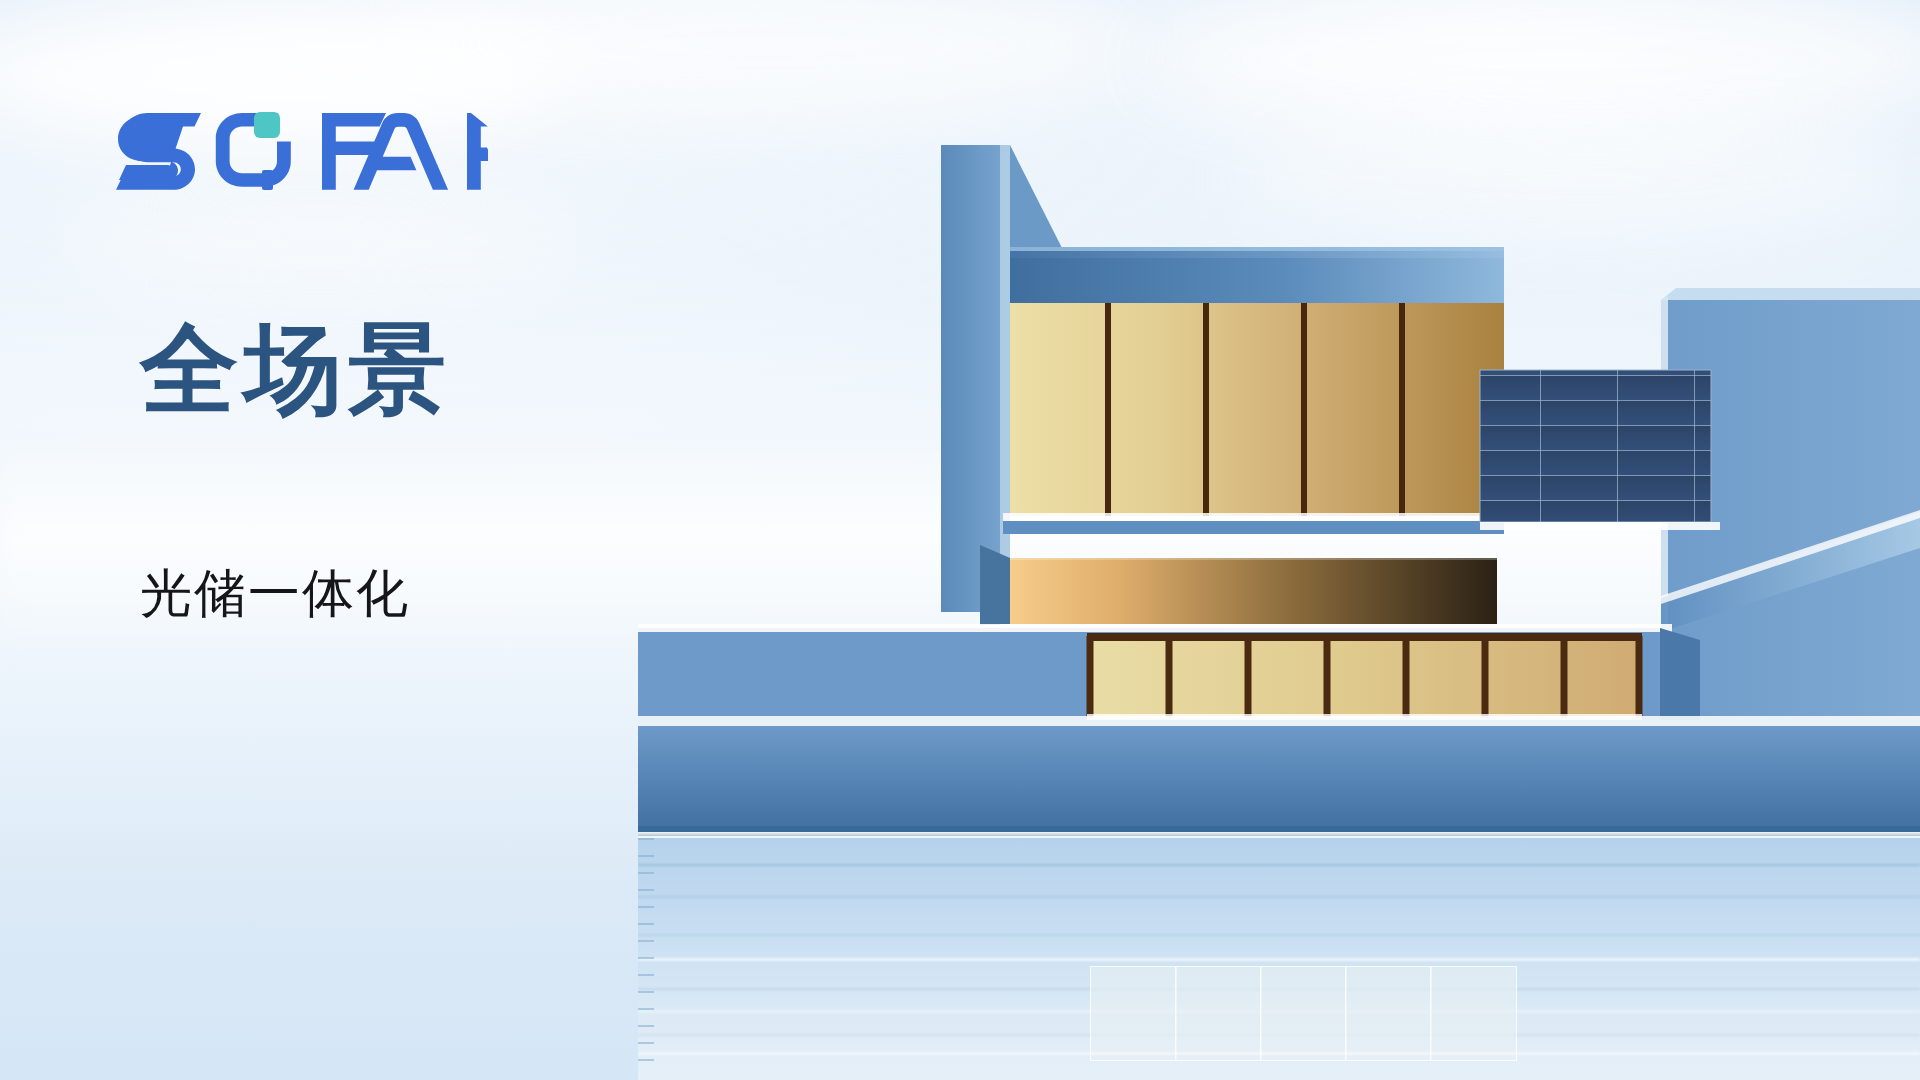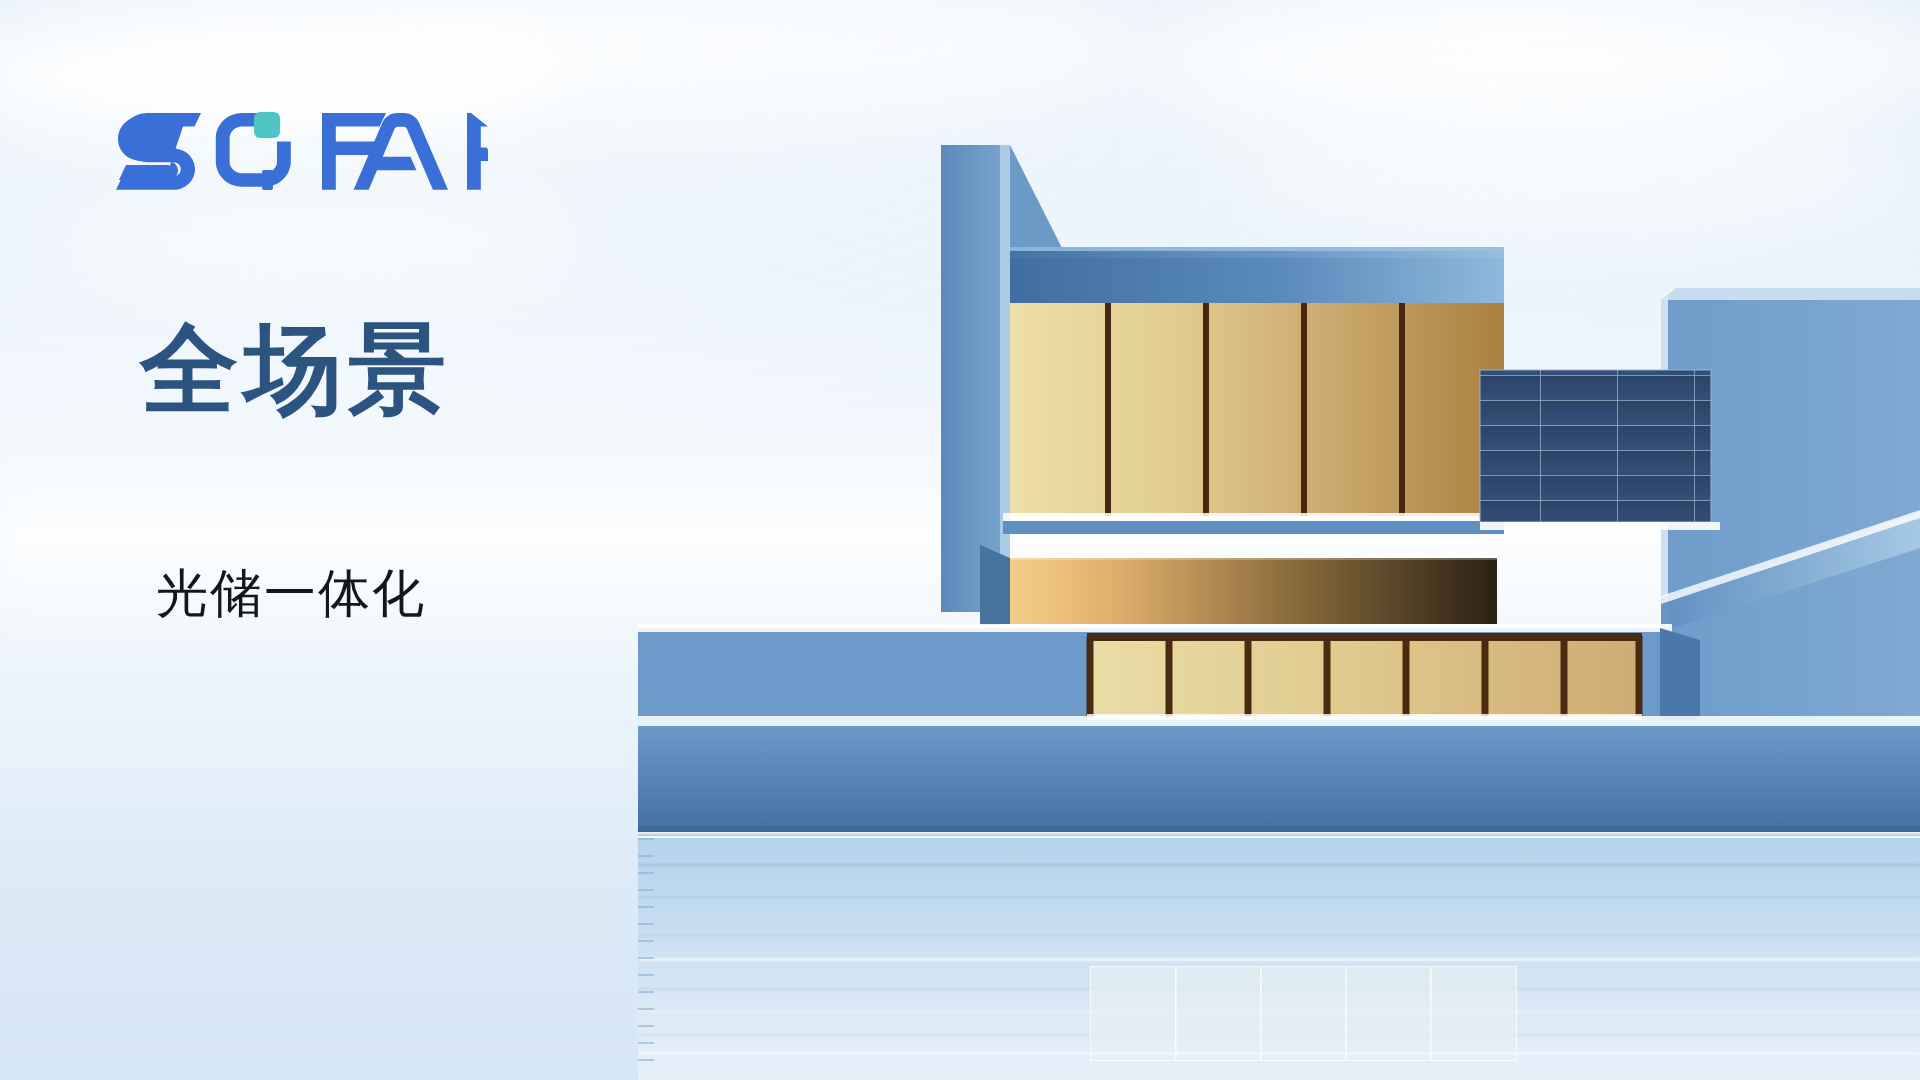--- a/index.html
+++ b/index.html
@@ -41,21 +41,20 @@
     font-size:98px;line-height:1.06;font-weight:700;letter-spacing:6px;
     color:#2c5480;
     font-family:"Liberation Sans","DejaVu Sans",sans-serif;
     text-shadow:0 1px 0 rgba(255,255,255,.35);
   }
   .subtitle{
     position:absolute;left:140px;top:560px;
     font-size:52px;line-height:1.28;font-weight:400;letter-spacing:2px;
     color:#15161a;
     font-family:"Liberation Sans","DejaVu Sans",sans-serif;
-    margin-left:16px;
   }
   .subtitle div{white-space:nowrap;}
 
   
   .building{position:absolute;left:0;top:0;width:1920px;height:1080px;}
   .building svg{display:block;width:1920px;height:1080px;}
 
   
   .water{position:absolute;left:638px;top:838px;width:1282px;height:242px;overflow:hidden;}
   .water .base{

